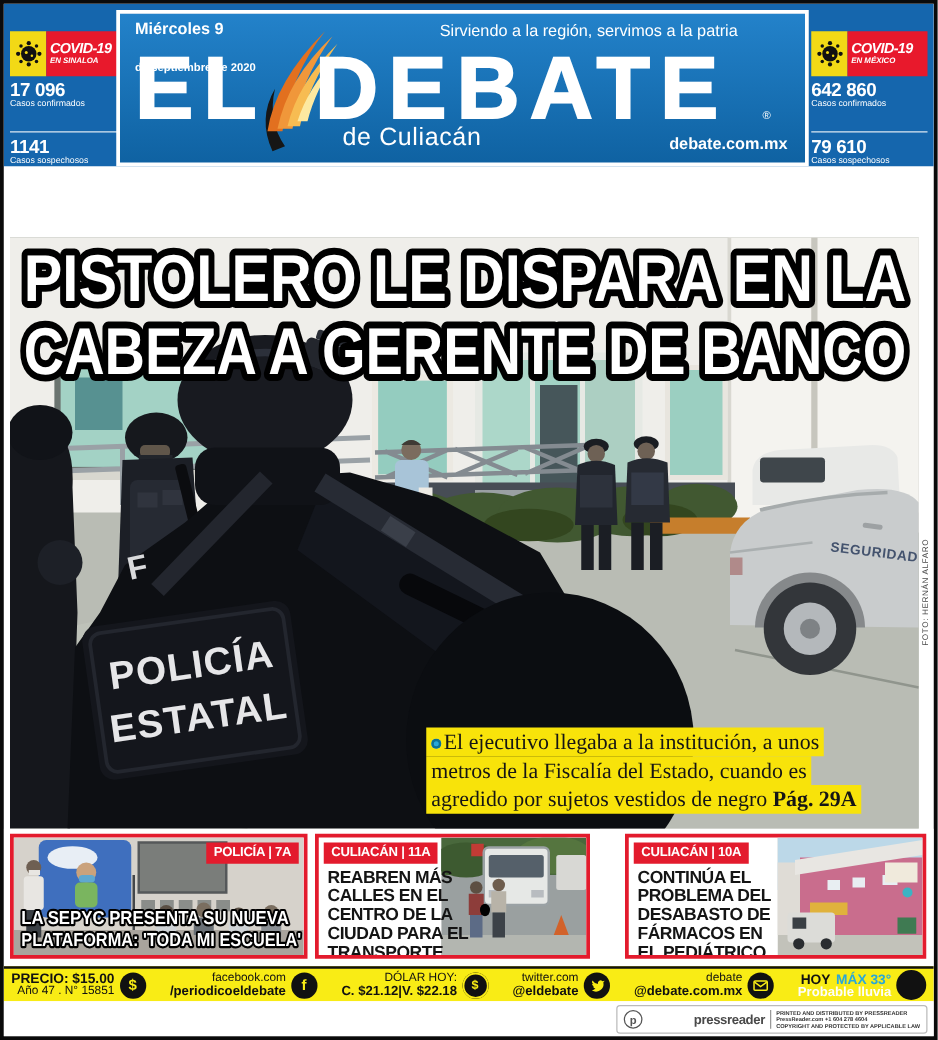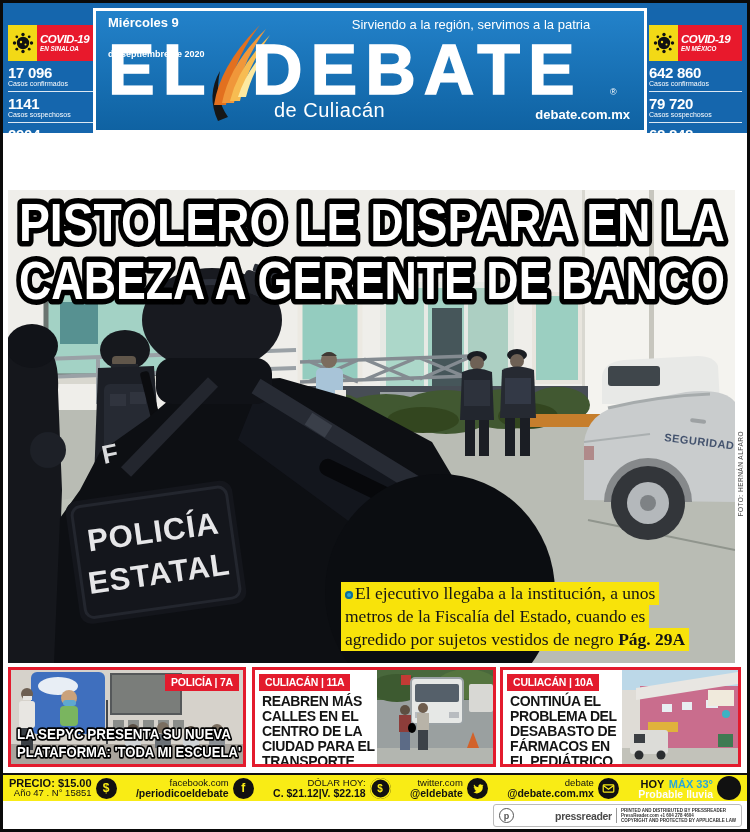--- a/index.html
+++ b/index.html
@@ -7,21 +7,21 @@
         background:#fff;font-family:"Liberation Sans",sans-serif;overflow:hidden;}
   
   .header{position:absolute;left:0;top:0;width:744px;height:130px;background:#1566ad;}
   .covid-panel{position:absolute;top:22px;width:88px;color:#fff;}
   .covid-panel.left{left:5px;} .covid-panel.right{left:646px;width:93px;}
   .covid-badge{display:flex;height:36px;}
   .virus-box{width:29px;height:36px;background:#f2d916;display:flex;align-items:center;justify-content:center;}
   .covid-red{flex:1;background:#e8192c;color:#fff;display:flex;flex-direction:column;justify-content:center;padding-left:3px;}
   .covid-red .t1{font-size:11.5px;font-weight:800;font-style:italic;letter-spacing:-.5px;line-height:11px;}
   .covid-red .t2{font-size:6.3px;font-weight:800;font-style:italic;line-height:7px;}
-  .stat{margin-top:4px;padding-bottom:3px;}
+  .stat{margin-top:4px;padding-bottom:17px;}
   .stat:not(:last-child){border-bottom:1px solid rgba(255,255,255,.85);}
   .stat .v{font-size:15px;font-weight:800;line-height:15px;letter-spacing:-.3px;}
   .stat .l{font-size:7px;line-height:8px;}
   .masthead{position:absolute;left:90px;top:5px;width:548px;height:119px;border:3px solid #fff;
             background:linear-gradient(#2382ca,#0f62a2);}
   .date-b{position:absolute;left:12px;top:5px;color:#fff;}
   .date-b .d1{font-size:13px;font-weight:800;line-height:13px;}
   .date-b .d2{font-size:9px;font-weight:700;margin-top:20px;}
   .tagline{position:absolute;left:210px;top:6px;width:330px;text-align:center;color:#fff;font-size:13px;}
   .brand-el,.brand-debate{position:absolute;top:24px;color:#fff;font-size:70px;font-weight:800;
@@ -40,21 +40,21 @@
   .caption{position:absolute;right:0px;bottom:12px;width:394px;font-family:"Liberation Serif",serif;
            font-size:17.5px;color:#151515;line-height:22px;}
   .cap-line{display:inline-block;background:#f8e30a;padding:0 4px 1px 4px;margin-bottom:0;}
   .cap-bullet{display:inline-block;width:8px;height:8px;border-radius:50%;background:#2aa7d8;
               box-shadow:inset 0 0 0 2px #0f6f94;margin-right:2px;}
   .photo-credit{position:absolute;right:3px;top:428px;writing-mode:vertical-rl;transform:rotate(180deg);
                 font-size:6.5px;color:#4a4a4a;letter-spacing:.5px;}
   
   .bstrip{position:absolute;left:0;top:660px;width:744px;height:110px;background:#fff;}
   .sbox{position:absolute;top:4px;height:100px;border:3px solid #e31b2d;box-sizing:border-box;background:#fff;overflow:hidden;}
-  #sbox1{left:5px;width:238px;} #sbox2{left:249px;width:244px;} #sbox3{left:497px;width:241px;}
+  #sbox1{left:5px;width:238px;} #sbox2{left:249px;width:220px;} #sbox3{left:497px;width:241px;}
   .stag{position:absolute;top:4px;background:#e31b2d;color:#fff;font-size:10.5px;font-weight:800;
         padding:2px 6px 3px 6px;letter-spacing:-.2px;z-index:3;}
   #sbox1 .stag{right:4px;} #sbox2 .stag,#sbox3 .stag{left:4px;}
   .shead{position:absolute;left:7px;top:24px;width:114px;font-size:14px;font-weight:800;
          color:#141414;line-height:15px;letter-spacing:-.4px;z-index:2;}
   .sphoto{position:absolute;right:0;top:0;z-index:1;}
   
   .footer{position:absolute;left:0;top:770px;width:744px;height:28px;background:#f9ec15;
           border-top:2px solid #111;display:flex;align-items:center;justify-content:space-between;
           padding:0 6px;box-sizing:border-box;}
@@ -168,21 +168,21 @@
         <div class="covid-red">
           <div class="t1">COVID-19</div>
           <div class="t2">EN MÉXICO</div>
         </div>
       </div>
       <div class="stat">
         <div class="v">642 860</div>
         <div class="l">Casos confirmados</div>
       </div>
       <div class="stat">
-        <div class="v">79 720</div>
+        <div class="v">79 610</div>
         <div class="l">Casos sospechosos</div>
       </div>
       <div class="stat">
         <div class="v">68 848</div>
         <div class="l">Decesos</div>
       </div>
     </div>
   </div>
 
 

